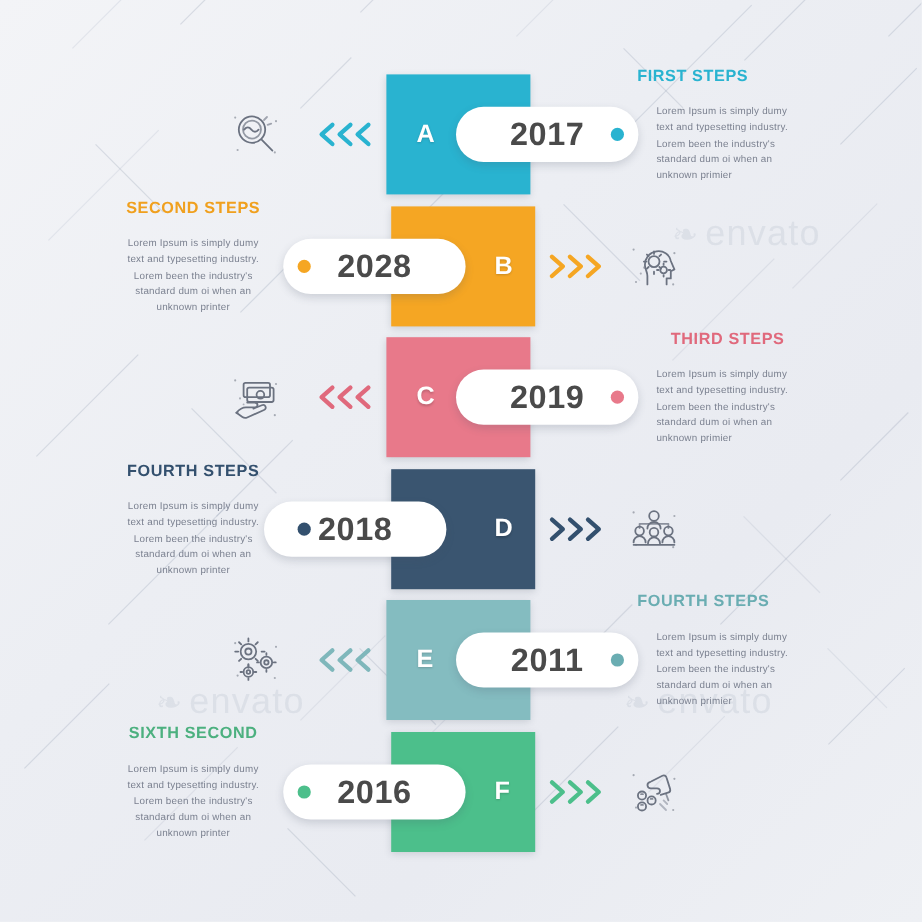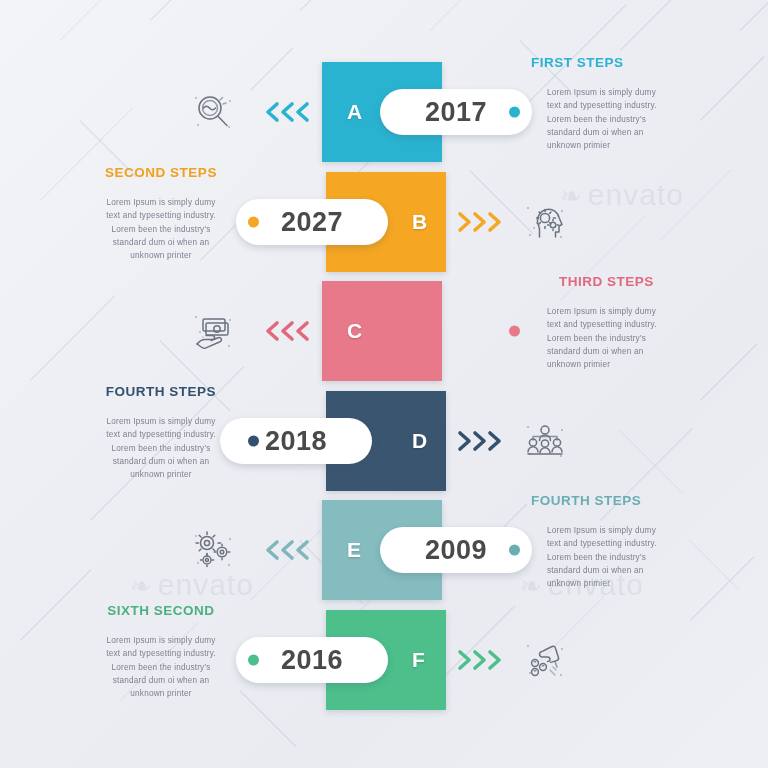--- a/index.html
+++ b/index.html
@@ -153,21 +153,21 @@
         </div>
         <div class="txt right" style="left: 531px;">
           <h3 style="color: rgb(41, 179, 208);">FIRST STEPS</h3>
           <p>Lorem Ipsum is simply dumy text and typesetting industry. Lorem been the industry's standard dum oi when an unknown primier</p>
         </div>
         <div class="dot" style="background: rgb(41, 179, 208); left: 509px;"></div>
       </div>
       <div class="row" style="top: 172px; height: 100px;">
         <div class="bar" style="left: 326px; background: rgb(245, 166, 35);"></div>
         <div class="pill" style="left: 236px;">
-          <span>2027</span>
+          <span>2028</span>
         </div>
         <div class="letter" style="left: 412px;">B</div>
         <div class="chev" style="left: 454px;">
           <svg width="52" height="26" viewBox="0 0 52 26">
             <path d="M6 5 L15 13 L6 21" fill="none" stroke="#f5a623" stroke-width="3.6" stroke-linecap="round" stroke-linejoin="round"></path>
             <path d="M21 5 L30 13 L21 21" fill="none" stroke="#f5a623" stroke-width="3.6" stroke-linecap="round" stroke-linejoin="round"></path>
             <path d="M36 5 L45 13 L36 21" fill="none" stroke="#f5a623" stroke-width="3.6" stroke-linecap="round" stroke-linejoin="round"></path>
           </svg>
         </div>
         <div class="ico" style="left: 522px;">
@@ -186,20 +186,23 @@
           </svg>
         </div>
         <div class="txt left" style="left: 85px;">
           <h3 style="color: rgb(240, 160, 30);">SECOND STEPS</h3>
           <p>Lorem Ipsum is simply dumy text and typesetting industry. Lorem been the industry's standard dum oi when an unknown printer</p>
         </div>
         <div class="dot" style="background: rgb(245, 166, 35); left: 248px;"></div>
       </div>
       <div class="row" style="top: 281px; height: 100px;">
         <div class="bar" style="left: 322px; background: rgb(232, 121, 138);"></div>
+        <div class="pill" style="left: 380px;">
+          <span>2019</span>
+        </div>
         <div class="letter" style="left: 347px;">C</div>
         <div class="chev" style="left: 262px;">
           <svg width="52" height="26" viewBox="0 0 52 26">
             <path d="M15 5 L6 13 L15 21" fill="none" stroke="#e0697c" stroke-width="3.6" stroke-linecap="round" stroke-linejoin="round"></path>
             <path d="M30 5 L21 13 L30 21" fill="none" stroke="#e0697c" stroke-width="3.6" stroke-linecap="round" stroke-linejoin="round"></path>
             <path d="M45 5 L36 13 L45 21" fill="none" stroke="#e0697c" stroke-width="3.6" stroke-linecap="round" stroke-linejoin="round"></path>
           </svg>
         </div>
         <div class="ico" style="left: 190px;">
           <svg viewBox="0 0 46 46">
@@ -255,21 +258,21 @@
         </div>
         <div class="txt left" style="left: 85px;">
           <h3 style="color: rgb(51, 80, 110);">FOURTH STEPS</h3>
           <p>Lorem Ipsum is simply dumy text and typesetting industry. Lorem been the industry's standard dum oi when an unknown printer</p>
         </div>
         <div class="dot" style="background: rgb(51, 80, 110); left: 248px;"></div>
       </div>
       <div class="row" style="top: 500px; height: 100px;">
         <div class="bar" style="left: 322px; background: rgb(132, 188, 192);"></div>
         <div class="pill" style="left: 380px;">
-          <span>2009</span>
+          <span>2011</span>
         </div>
         <div class="letter" style="left: 347px;">E</div>
         <div class="chev" style="left: 262px;">
           <svg width="52" height="26" viewBox="0 0 52 26">
             <path d="M15 5 L6 13 L15 21" fill="none" stroke="#7fb7bb" stroke-width="3.6" stroke-linecap="round" stroke-linejoin="round"></path>
             <path d="M30 5 L21 13 L30 21" fill="none" stroke="#7fb7bb" stroke-width="3.6" stroke-linecap="round" stroke-linejoin="round"></path>
             <path d="M45 5 L36 13 L45 21" fill="none" stroke="#7fb7bb" stroke-width="3.6" stroke-linecap="round" stroke-linejoin="round"></path>
           </svg>
         </div>
         <div class="ico" style="left: 190px;">

